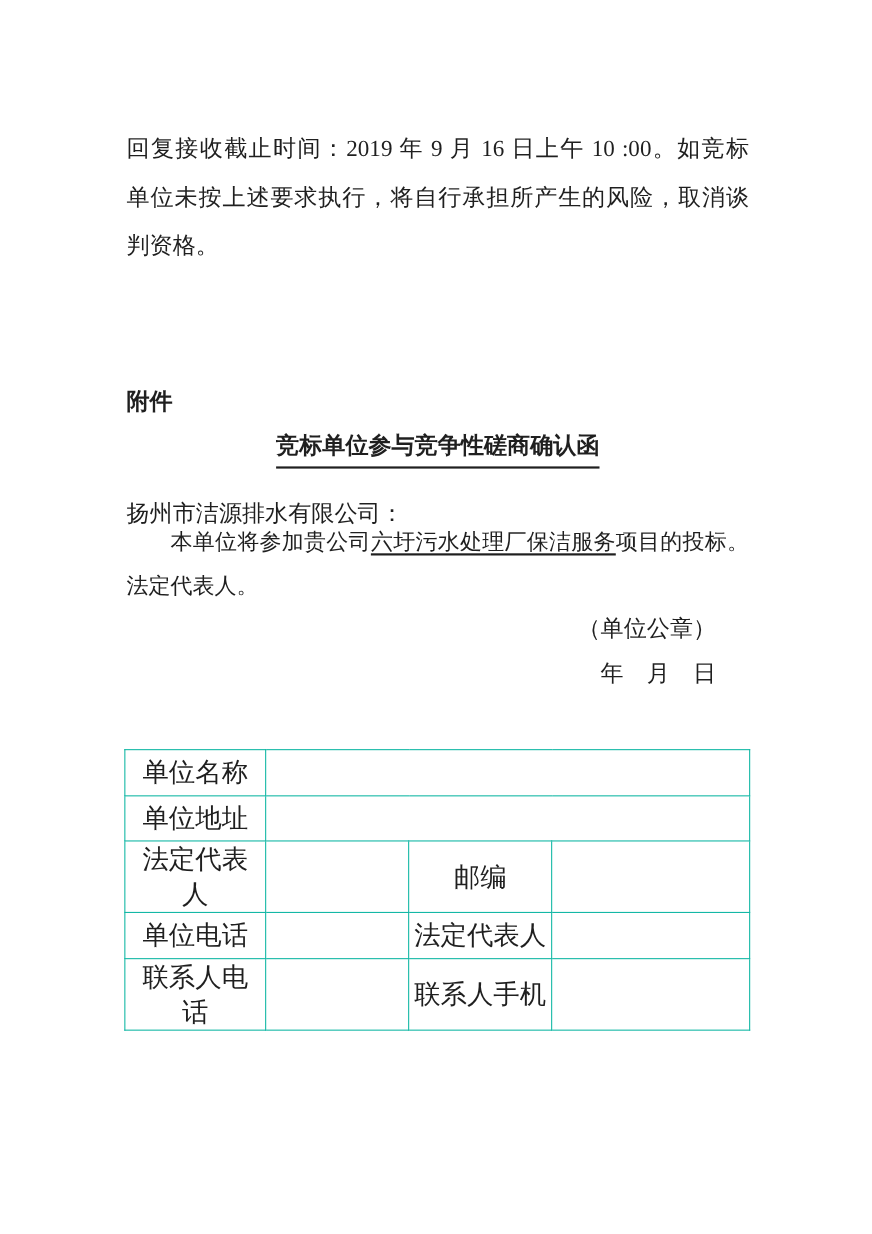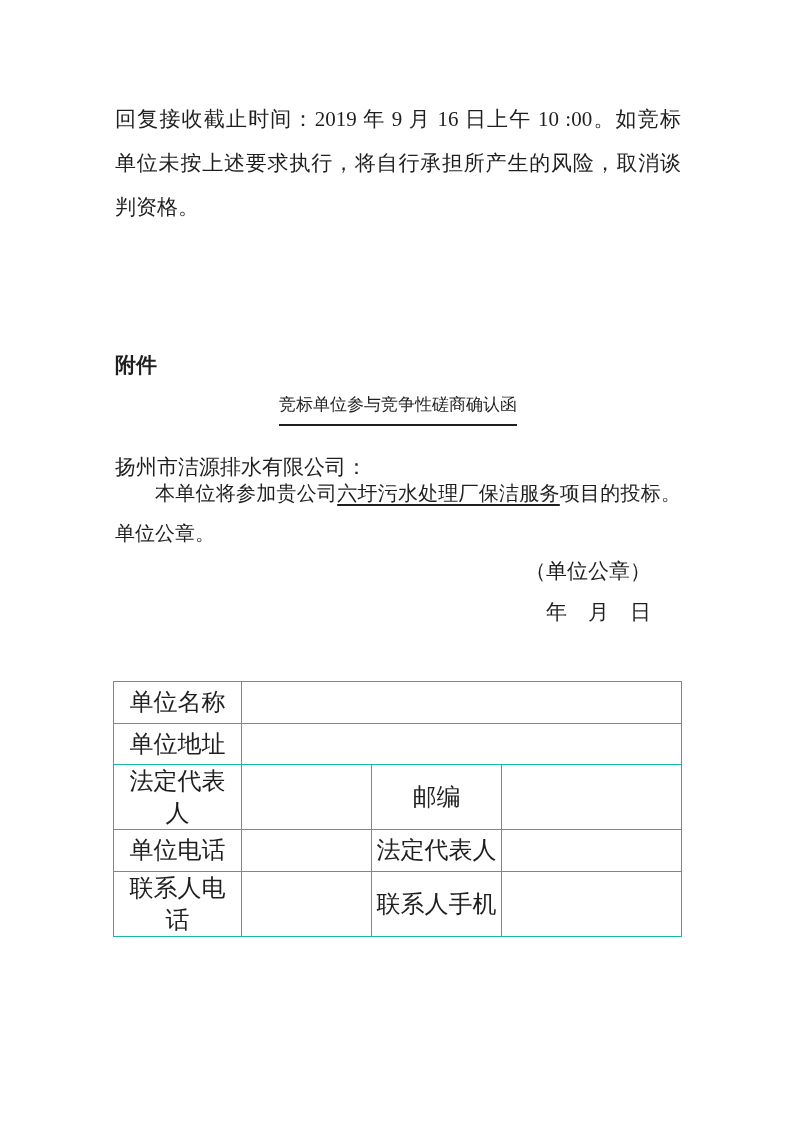--- a/index.html
+++ b/index.html
@@ -13,21 +13,21 @@
     height: 1122px;
     background: #ffffff;
     font-family: "Liberation Serif", "DejaVu Serif", serif;
     color: #1f1f1f;
     overflow: hidden;
   }
   
   .intro {
     position: absolute;
     left: 115px;
-    top: 97px;
+    top: 113px;
     width: 566px;
     font-size: 21px;
     line-height: 44px;
   }
   .jline {
     text-align: justify;
     text-align-last: justify;
   }
   .jline.short {
     text-align: center;
@@ -42,22 +42,22 @@
     font-weight: bold;
     line-height: 28px;
   }
   
   .title-wrap {
     position: absolute;
     left: 115px;
     top: 388px;
     width: 566px;
     text-align: center;
-    font-size: 17px;
-    font-weight: normal;
+    font-size: 21px;
+    font-weight: bold;
     line-height: 34px;
   }
   .title-wrap .title-text {
     display: inline-block;
     border-bottom: 2px solid #1f1f1f;
     padding-bottom: 2px;
   }
   
   .salutation {
     position: absolute;
@@ -140,21 +140,21 @@
   <div class="attachment">附件</div>
 
   <div class="title-wrap">
     <span class="title-text">竞标单位参与竞争性磋商确认函</span>
   </div>
 
   <div class="salutation">扬州市洁源排水有限公司：</div>
 
   <div class="letter-body">
     <div class="first-line"><span>本单位将参加贵公司</span><span class="underlined">六圩污水处理厂保洁服务</span><span>项目的投标。</span></div>
-    <div>单位公章。</div>
+    <div>法定代表人。</div>
   </div>
 
   <div class="seal-line">（单位公章）</div>
 
   <div class="date-line">年　月　日</div>
 
   <table class="info-table">
     <colgroup>
       <col style="width:128px">
       <col style="width:130px">

